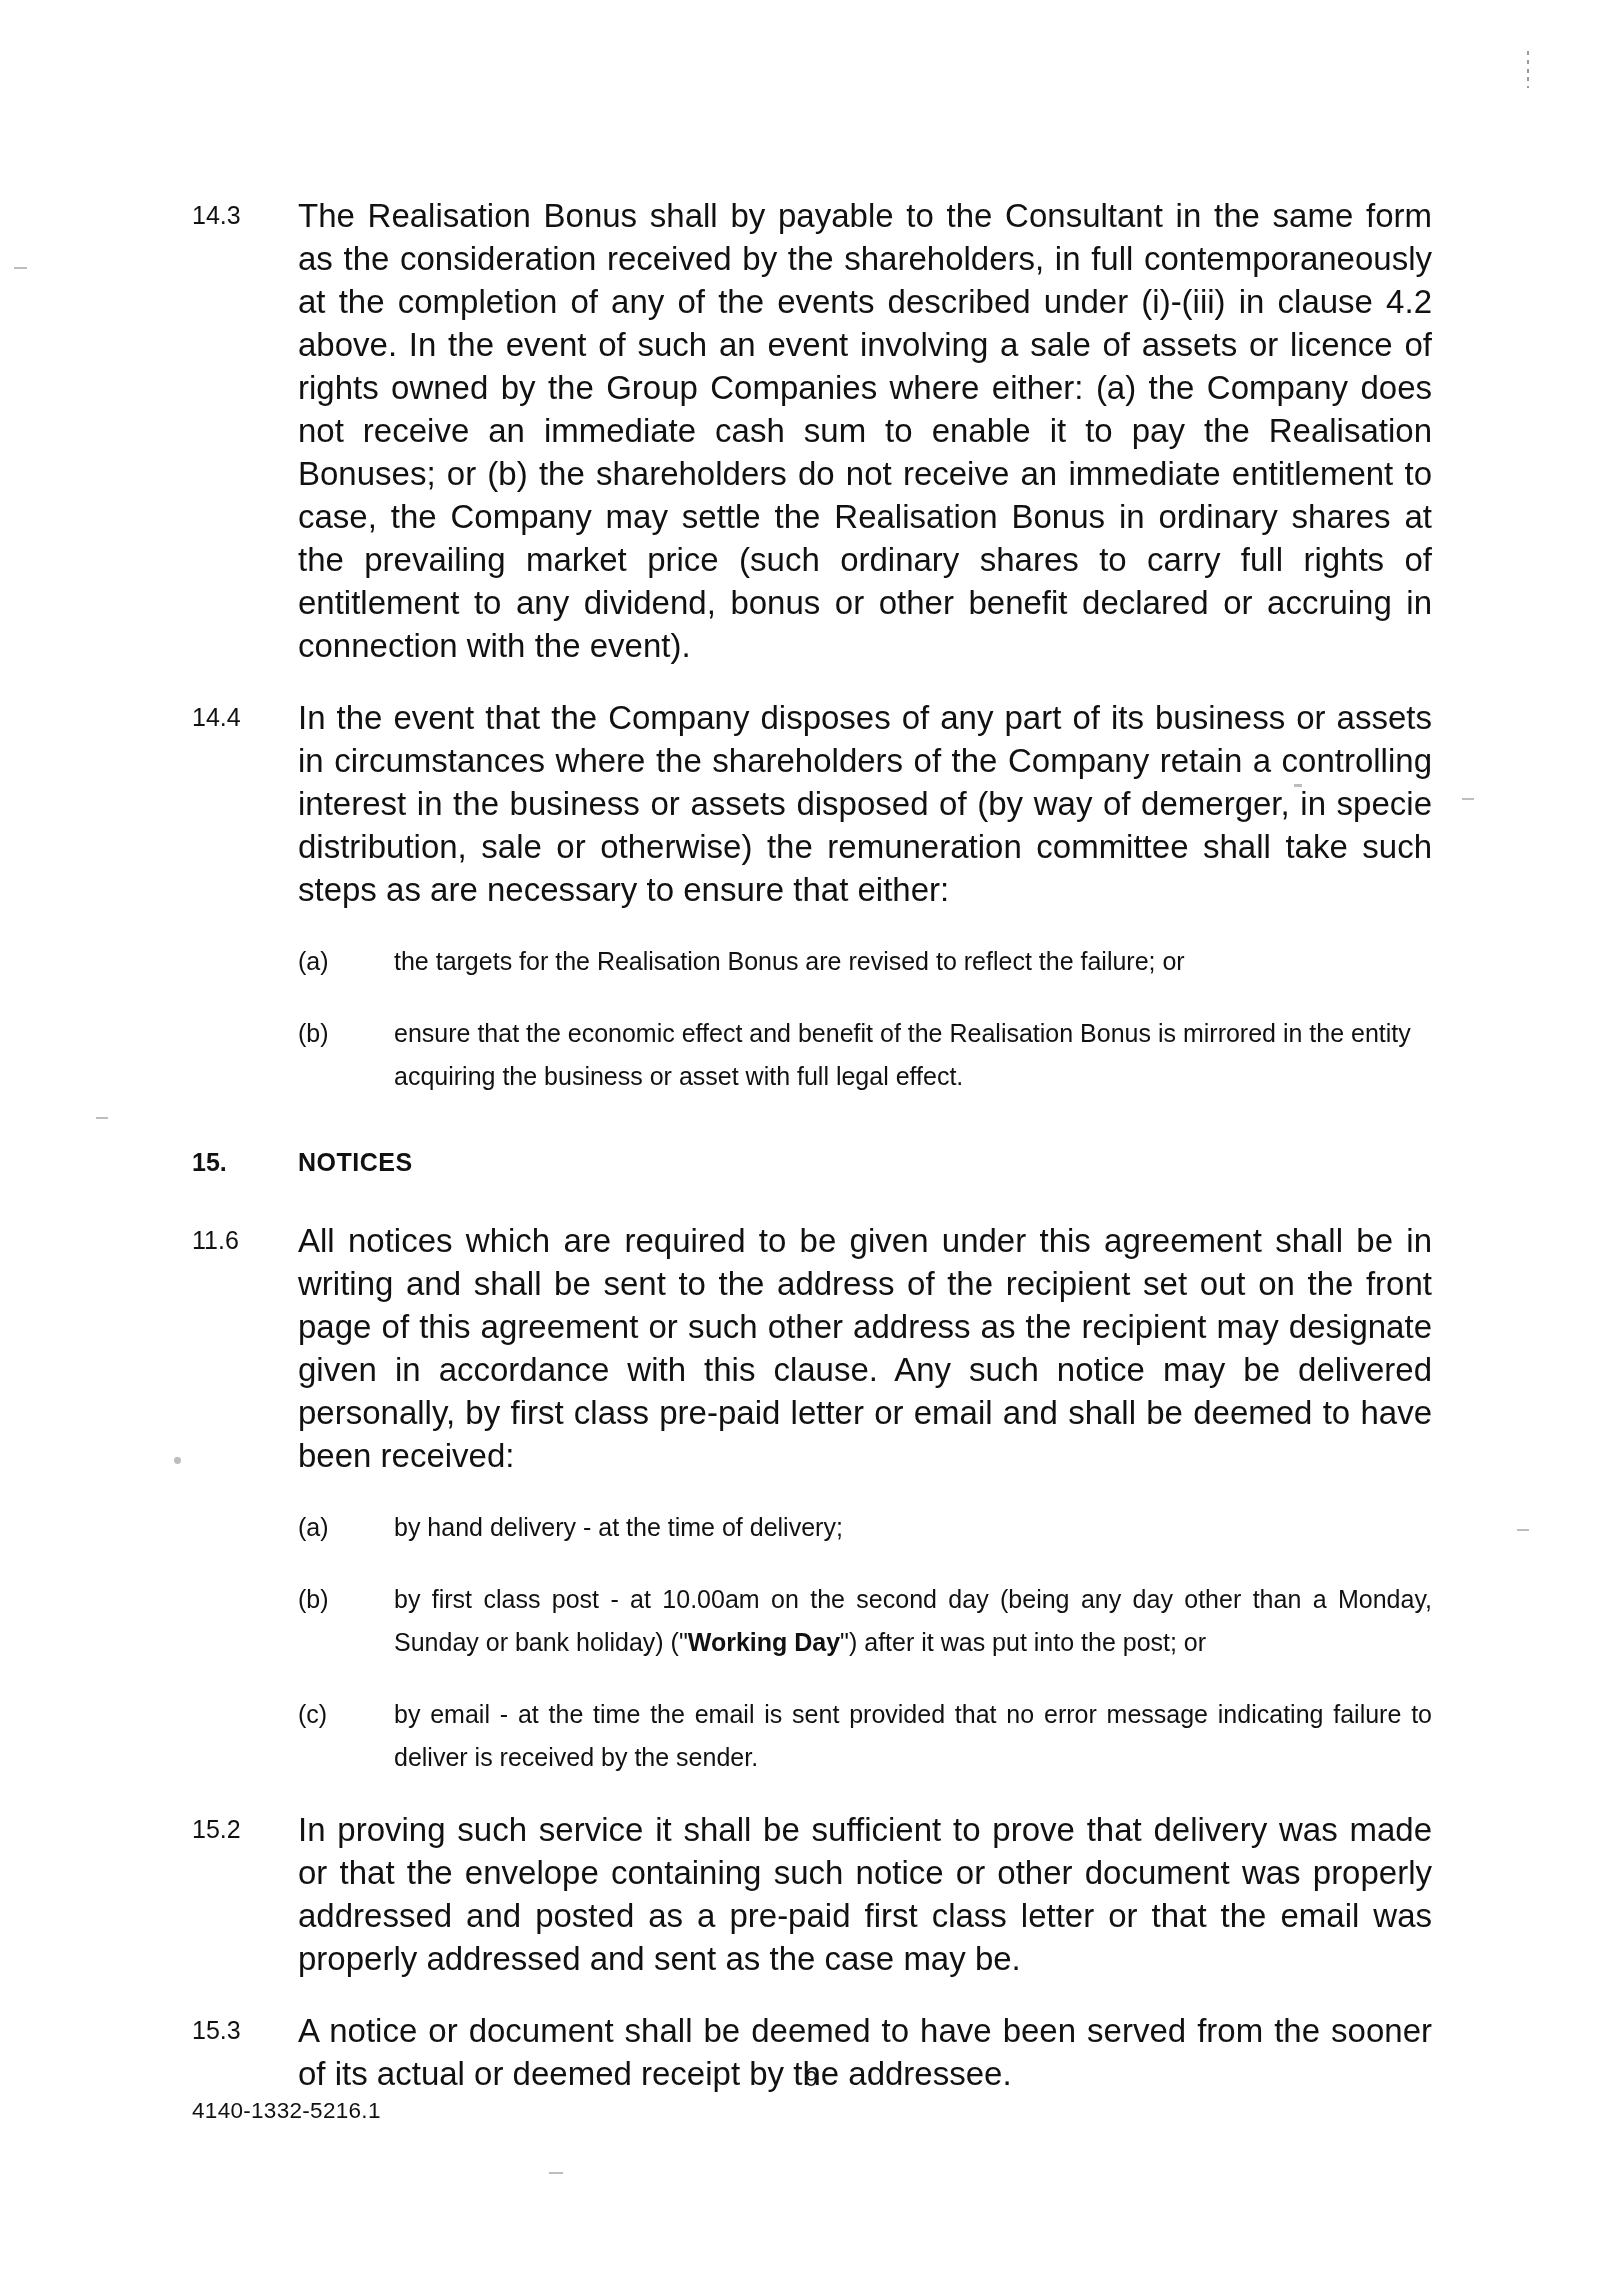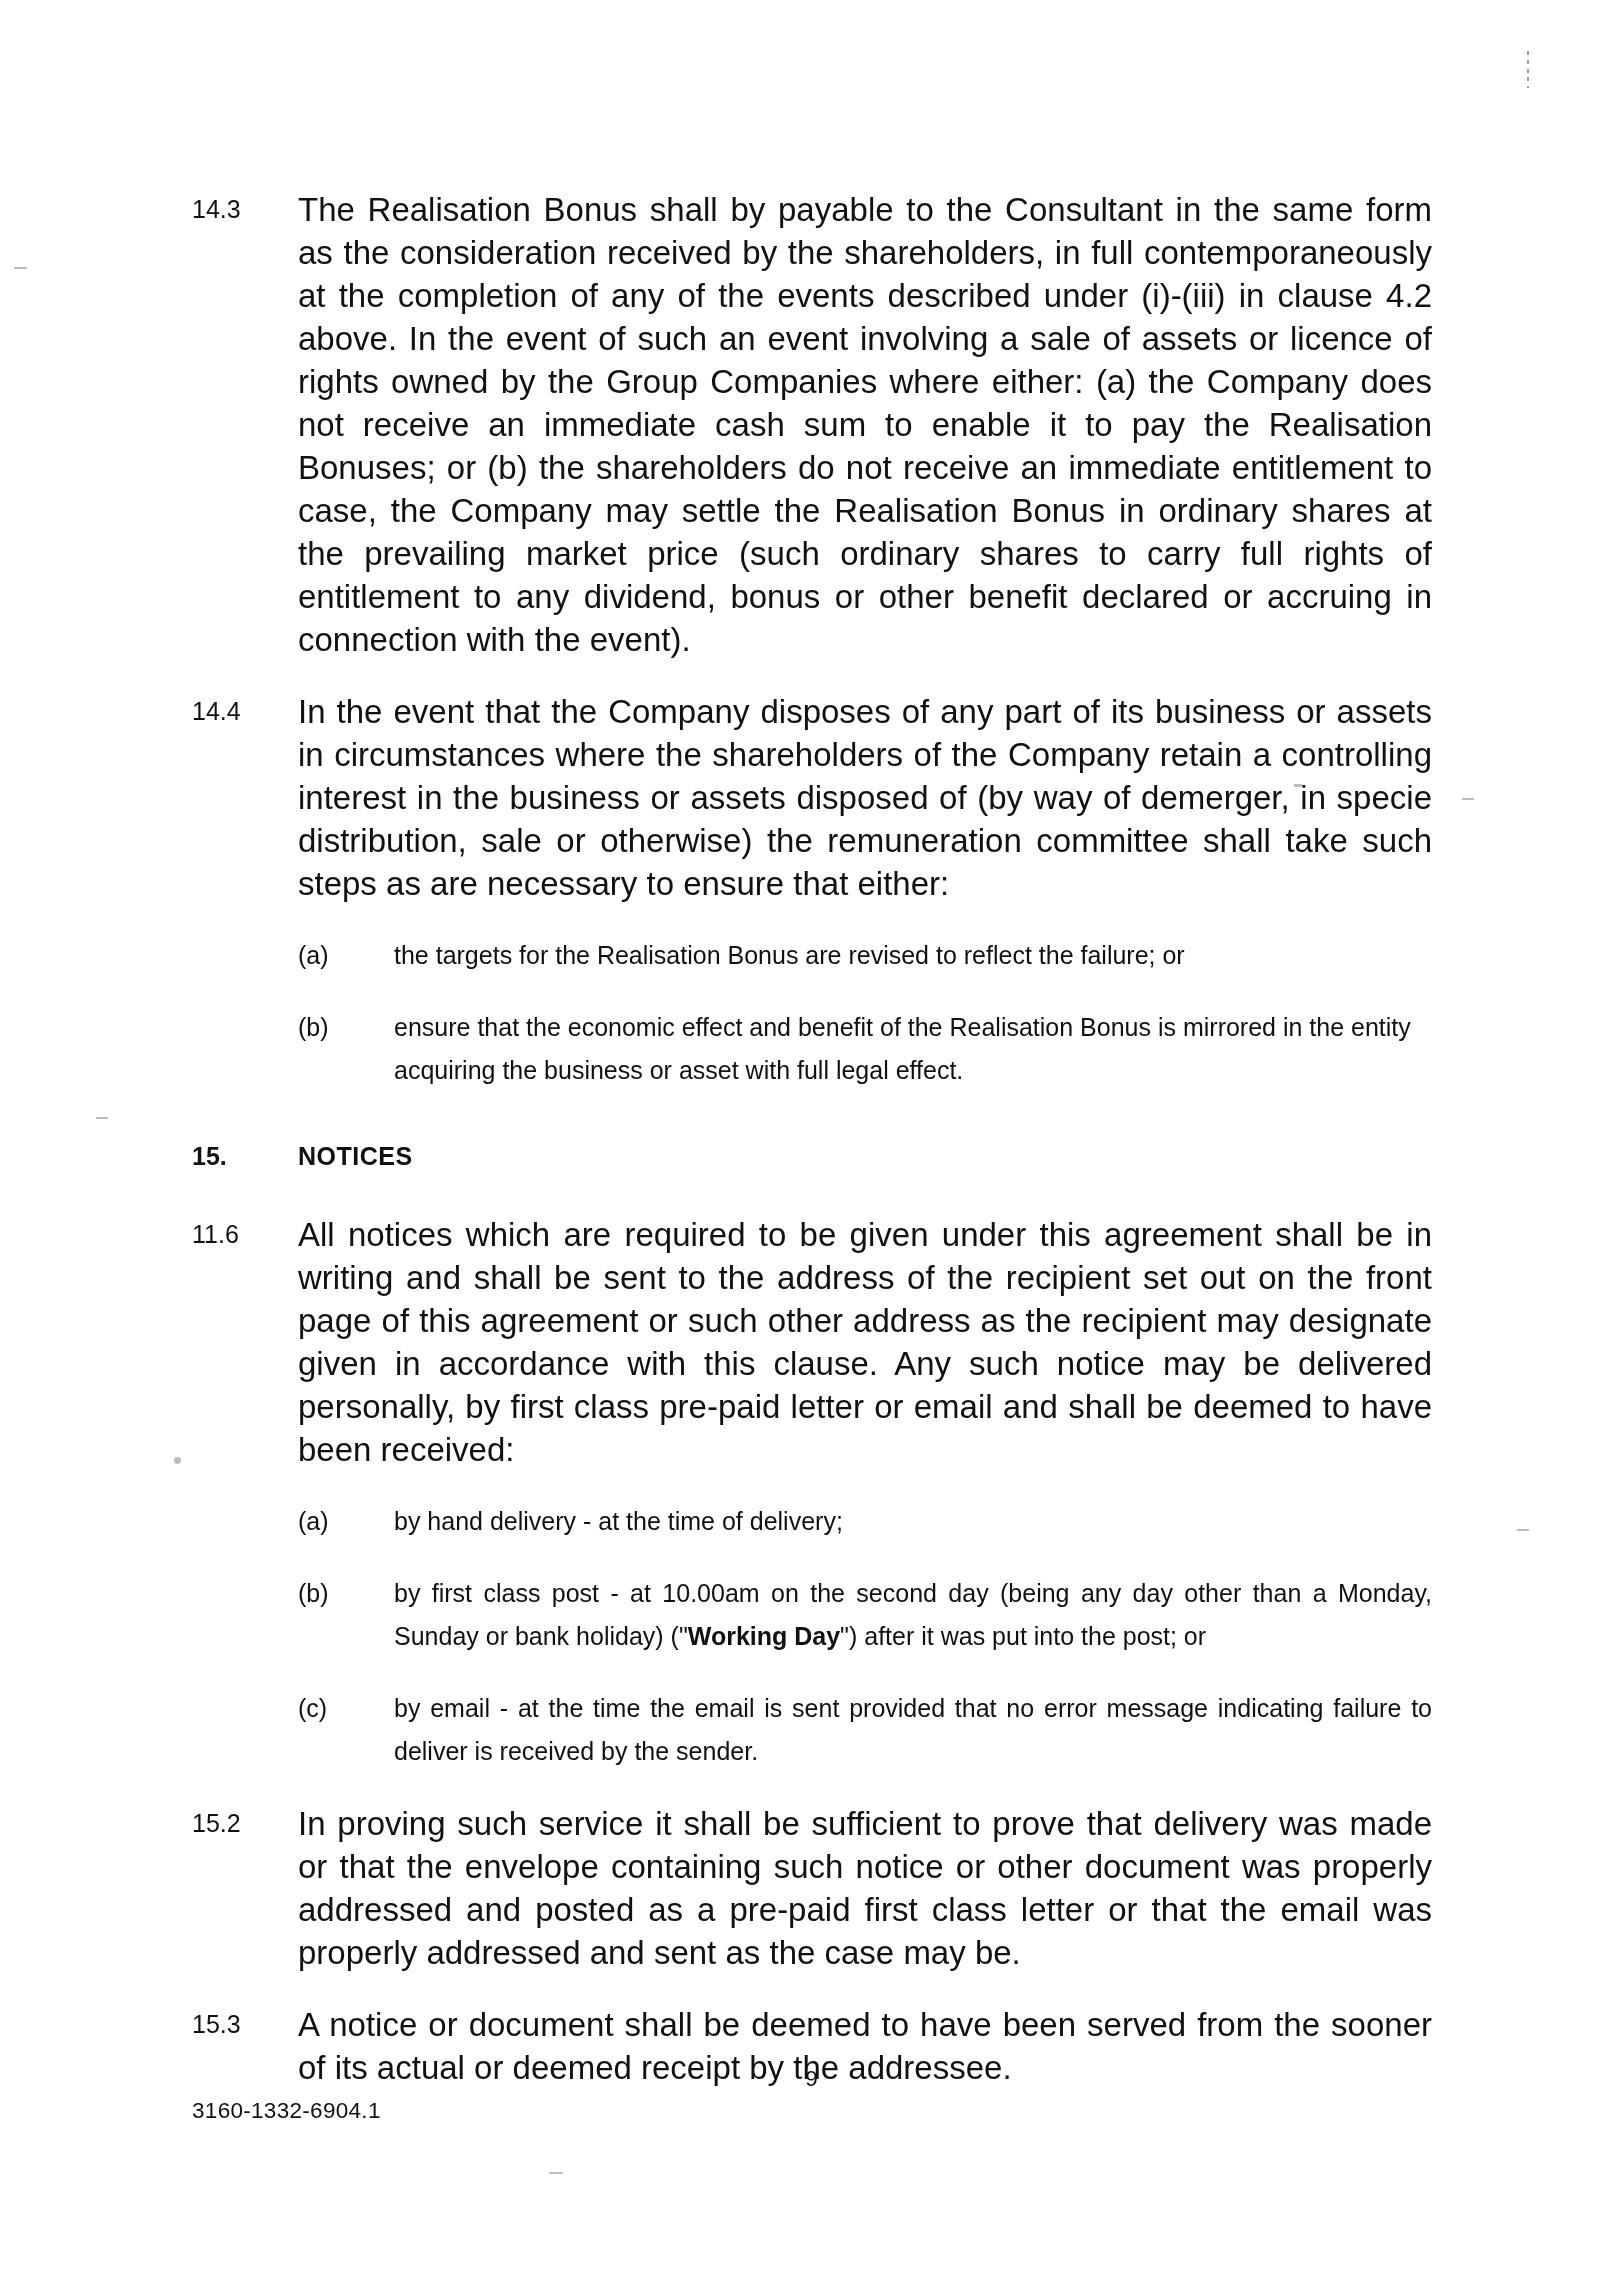--- a/index.html
+++ b/index.html
@@ -14,21 +14,21 @@
   .page {
     position: relative;
     width: 1623px;
     height: 2292px;
     background: #ffffff;
     overflow: hidden;
   }
   .content {
     position: absolute;
     left: 192px;
-    top: 188px;
+    top: 194px;
     width: 1240px;
   }
   .clause {
     display: flex;
     align-items: flex-start;
     margin-bottom: 29px;
   }
   .clause .num {
     width: 106px;
     flex: 0 0 106px;
@@ -185,16 +185,16 @@
     </div>
 
     <div class="clause">
       <div class="num">15.3</div>
       <div class="body">A notice or document shall be deemed to have been served from the sooner of its actual or deemed receipt by the addressee.</div>
     </div>
 
   </div>
 
   <div class="page-number">9</div>
-  <div class="doc-ref">3160-1332-6904.1</div>
+  <div class="doc-ref">4140-1332-5216.1</div>
 
 </div>
 
 
 </body></html>

